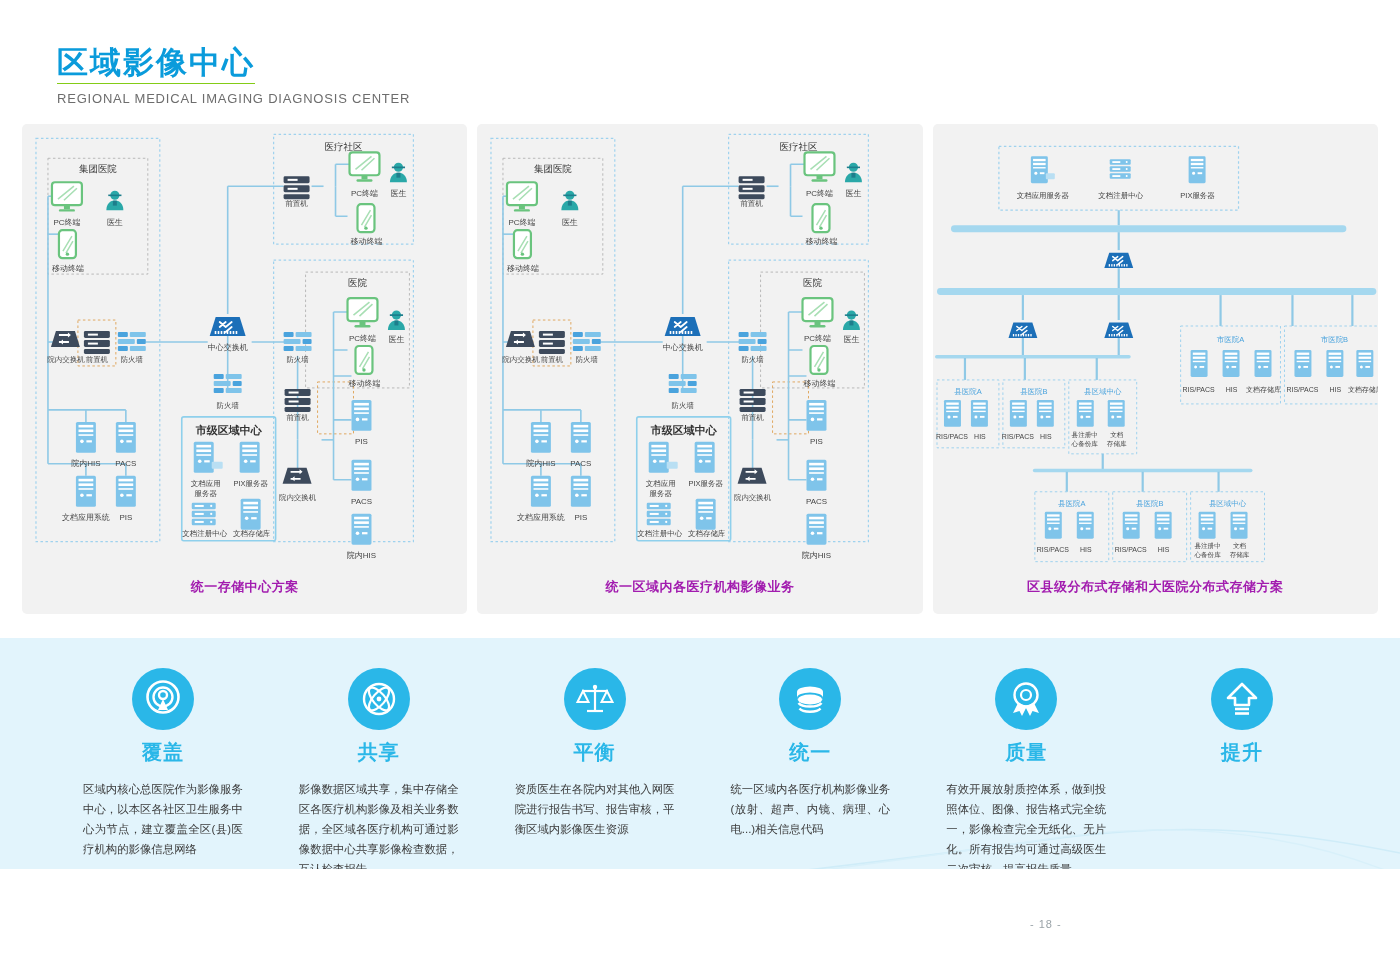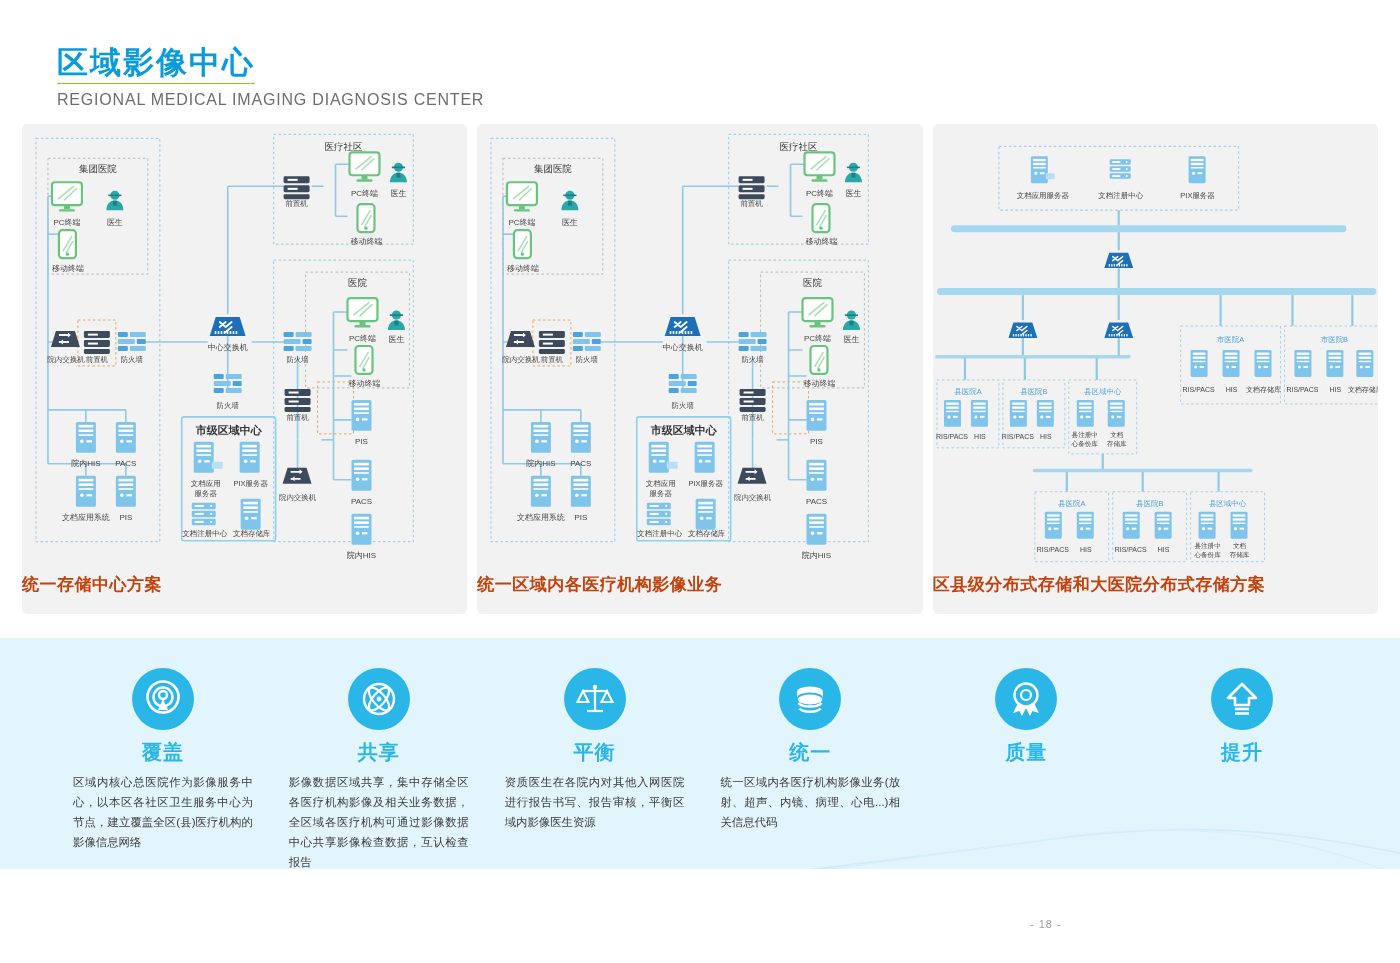--- a/index.html
+++ b/index.html
@@ -13,33 +13,33 @@
   .page{position:relative;width:1400px;height:963px;}
 
   
   .header{position:absolute;left:57px;top:46px;}
   .header .zh{
     font-size:31px;font-weight:bold;color:#0a9bdb;letter-spacing:2px;
     line-height:1.1;padding-bottom:3px;border-bottom:1px solid #84cc16;
     display:inline-block;
   }
   .header .en{
-    font-size:16px;color:#6d6d6d;letter-spacing:0.8px;margin-top:7px;
+    font-size:13px;color:#6d6d6d;letter-spacing:0.8px;margin-top:7px;
   }
 
   
   .panels{position:absolute;left:22px;top:124px;width:1356px;height:490px;
     display:flex;gap:10px;}
   .panel{
     background:#f2f2f2;border-radius:5px;position:relative;
     flex:1 1 0;height:490px;
   }
   .panel-caption{
-    position:absolute;bottom:18px;left:0;right:0;
-    font-size:17px;font-weight:bold;color:#c2410c;letter-spacing:0.5px;
+    position:absolute;bottom:18px;left:0;right:0;text-align:center;
+    font-size:13px;font-weight:bold;color:#a21caf;letter-spacing:0.5px;
   }
   .canvas{position:absolute;left:0;top:0;width:100%;height:440px;}
 
   
   .band{
     position:absolute;left:0;top:638px;width:1400px;height:231px;
     background:#e2f4fc;overflow:hidden;
   }
   .band-swoosh{position:absolute;left:0;top:0;width:1400px;height:325px;}
   .features{
@@ -53,21 +53,21 @@
     display:flex;align-items:center;justify-content:center;
   }
   .feat-title{
     text-align:center;font-size:20px;font-weight:bold;color:#2ab7e8;
     margin-top:9px;letter-spacing:1px;
   }
   .feat-body{
     margin-top:7px;font-size:11.4px;line-height:1.75;color:#3b3b3b;
     text-align:justify;
   }
-  .feat-body p{margin:4px;}
+  .feat-body p{margin:14px;}
 
   .pagenum{
     position:absolute;font-size:11px;color:#9aa3a8;letter-spacing:1px;
   }
   .pg17{left:330px;top:918px;margin-top:45px;}
   .pg18{left:1030px;top:918px;}
 
   
   svg text{font-family:"Liberation Sans","DejaVu Sans",sans-serif;}
 </style>
@@ -623,20 +623,23 @@
           <div class="feat-circle">
             <svg width="40" height="40" viewBox="0 0 40 40">
               <circle cx="20" cy="16" r="11.5" fill="none" stroke="#fff" stroke-width="2.4"></circle>
               <circle cx="20" cy="16" r="5" fill="none" stroke="#fff" stroke-width="2.2"></circle>
               <path d="M12 24 L7 34 l6.5 -2 l2.5 5 l5 -10 z" fill="#fff"></path>
               <path d="M28 24 L33 34 l-6.5 -2 l-2.5 5 l-5 -10 z" fill="#fff"></path>
             </svg>
           </div>
         </div>
         <div class="feat-title">质量</div>
+        <div class="feat-body">
+          <p>有效开展放射质控体系，做到投照体位、图像、报告格式完全统一，影像检查完全无纸化、无片化。所有报告均可通过高级医生二次审核，提高报告质量</p>
+        </div>
       </div>
 
       <div class="feature">
         <div class="feat-icon-wrap">
           <div class="feat-circle">
             <svg width="40" height="40" viewBox="0 0 40 40">
               <path d="M20 5 L34 19 h-7 v7 h-14 v-7 h-7 z" fill="none" stroke="#fff" stroke-width="2.6" stroke-linejoin="round"></path>
               <path d="M13 30 h14" stroke="#fff" stroke-width="2.6"></path>
               <path d="M13 34.5 h14" stroke="#fff" stroke-width="2.6"></path>
             </svg>

